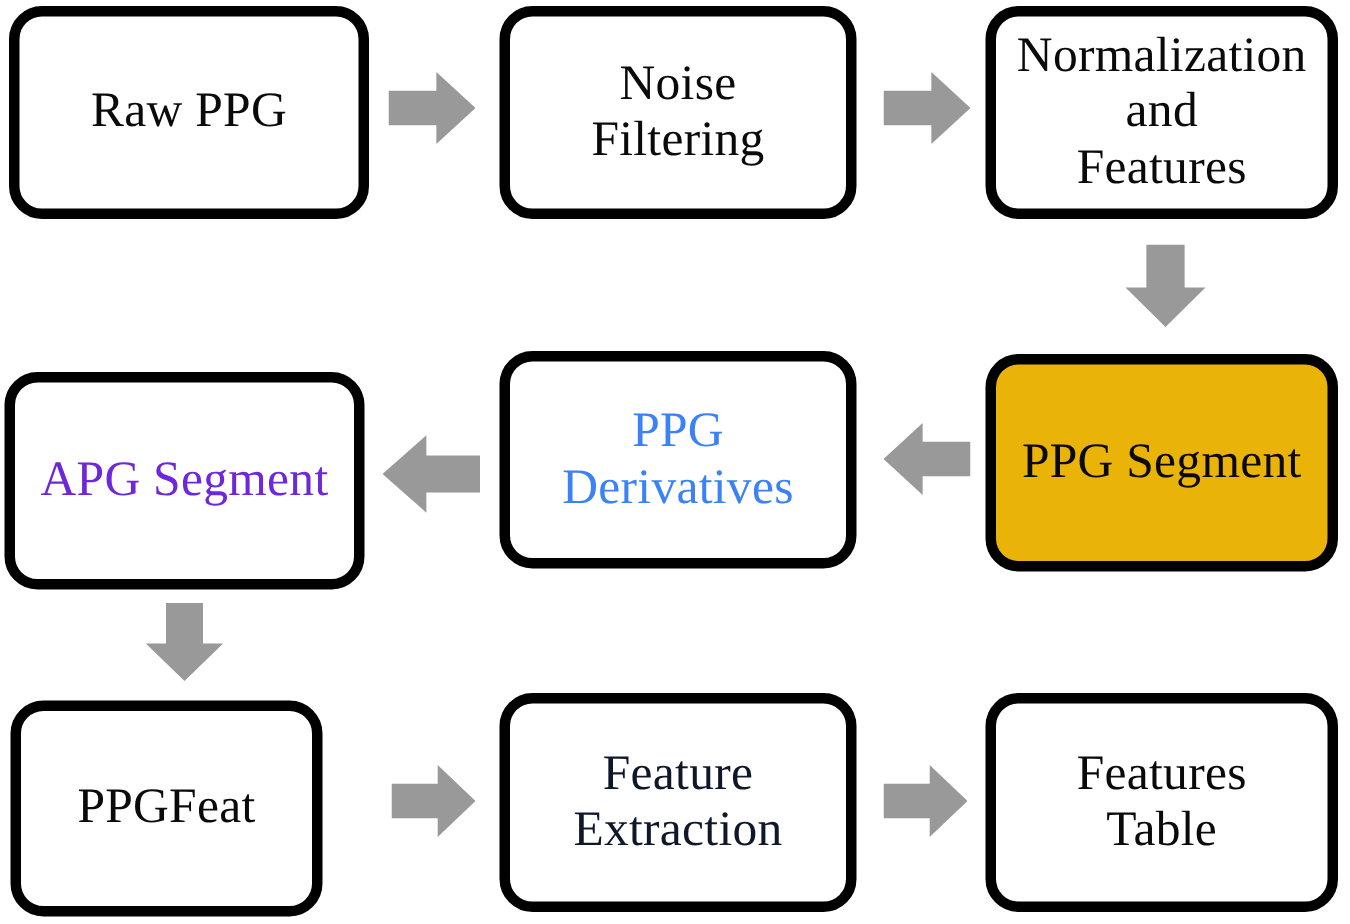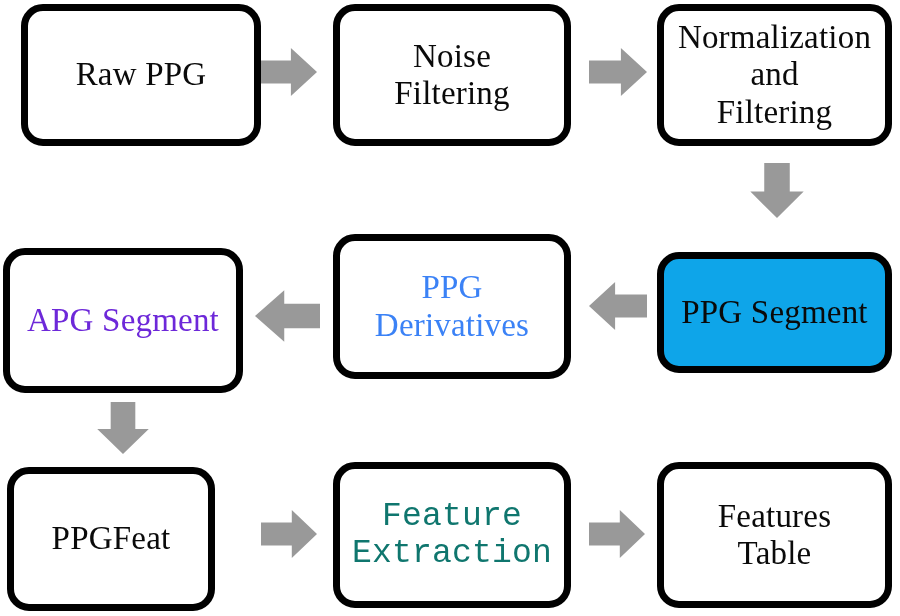--- a/index.html
+++ b/index.html
@@ -85,46 +85,46 @@
     <div class="arrow" style="left: 261px; top: 508px; width: 56px; height: 52px;">
       <svg viewBox="0 0 100 100" preserveAspectRatio="none">
         <path d="M0,28 L55,28 L55,4 L100,50 L55,96 L55,72 L0,72 Z" fill="#999999"></path>
       </svg>
     </div>
     <div class="arrow" style="left: 589px; top: 508px; width: 56px; height: 52px;">
       <svg viewBox="0 0 100 100" preserveAspectRatio="none">
         <path d="M0,28 L55,28 L55,4 L100,50 L55,96 L55,72 L0,72 Z" fill="#999999"></path>
       </svg>
     </div>
-    <div class="node" style="left: 21px; top: 4px; width: 240px; height: 142px; border-color: rgb(0, 0, 0); background: rgb(255, 255, 255);">
+    <div class="node" style="left: 6px; top: 4px; width: 240px; height: 142px; border-color: rgb(0, 0, 0); background: rgb(255, 255, 255);">
       <div class="node-label" style="color: rgb(10, 10, 10);">Raw PPG</div>
     </div>
     <div class="node" style="left: 333px; top: 4px; width: 238px; height: 142px; border-color: rgb(0, 0, 0); background: rgb(255, 255, 255);">
       <div class="node-label" style="color: rgb(10, 10, 10);">Noise
 Filtering</div>
     </div>
     <div class="node" style="left: 657px; top: 4px; width: 235px; height: 142px; border-color: rgb(0, 0, 0); background: rgb(255, 255, 255);">
       <div class="node-label" style="color: rgb(10, 10, 10);">Normalization
 and
-Filtering</div>
+Features</div>
     </div>
-    <div class="node" style="left: 657px; top: 252px; width: 235px; height: 121px; border-color: rgb(0, 0, 0); background: #0ea5e9;">
+    <div class="node" style="left: 657px; top: 236px; width: 235px; height: 145px; border-color: rgb(0, 0, 0); background: #eab308;">
       <div class="node-label" style="color: rgb(10, 10, 10);">PPG Segment</div>
     </div>
     <div class="node" style="left: 333px; top: 234px; width: 238px; height: 145px; border-color: rgb(0, 0, 0); background: rgb(255, 255, 255);">
       <div class="node-label" style="color: #3b82f6;">PPG
 Derivatives</div>
     </div>
     <div class="node" style="left: 3px; top: 248px; width: 240px; height: 145px; border-color: rgb(0, 0, 0); background: rgb(255, 255, 255);">
       <div class="node-label" style="color: #6d28d9;">APG Segment</div>
     </div>
     <div class="node" style="left: 7px; top: 467px; width: 208px; height: 144px; border-color: rgb(0, 0, 0); background: rgb(255, 255, 255);">
       <div class="node-label" style="color: rgb(10, 10, 10);">PPGFeat</div>
     </div>
     <div class="node" style="left: 333px; top: 462px; width: 238px; height: 146px; border-color: rgb(0, 0, 0); background: rgb(255, 255, 255);">
-      <div class="node-label" style="color: #0f766e; font-family: Liberation Mono, monospace;">Feature
+      <div class="node-label" style="color: #0f172a;">Feature
 Extraction</div>
     </div>
     <div class="node" style="left: 657px; top: 462px; width: 235px; height: 146px; border-color: rgb(0, 0, 0); background: rgb(255, 255, 255); align-items: center;">
       <div class="node-label" style="color: rgb(10, 10, 10);">Features
 Table</div>
     </div>
   </div>
 
 </body></html>

